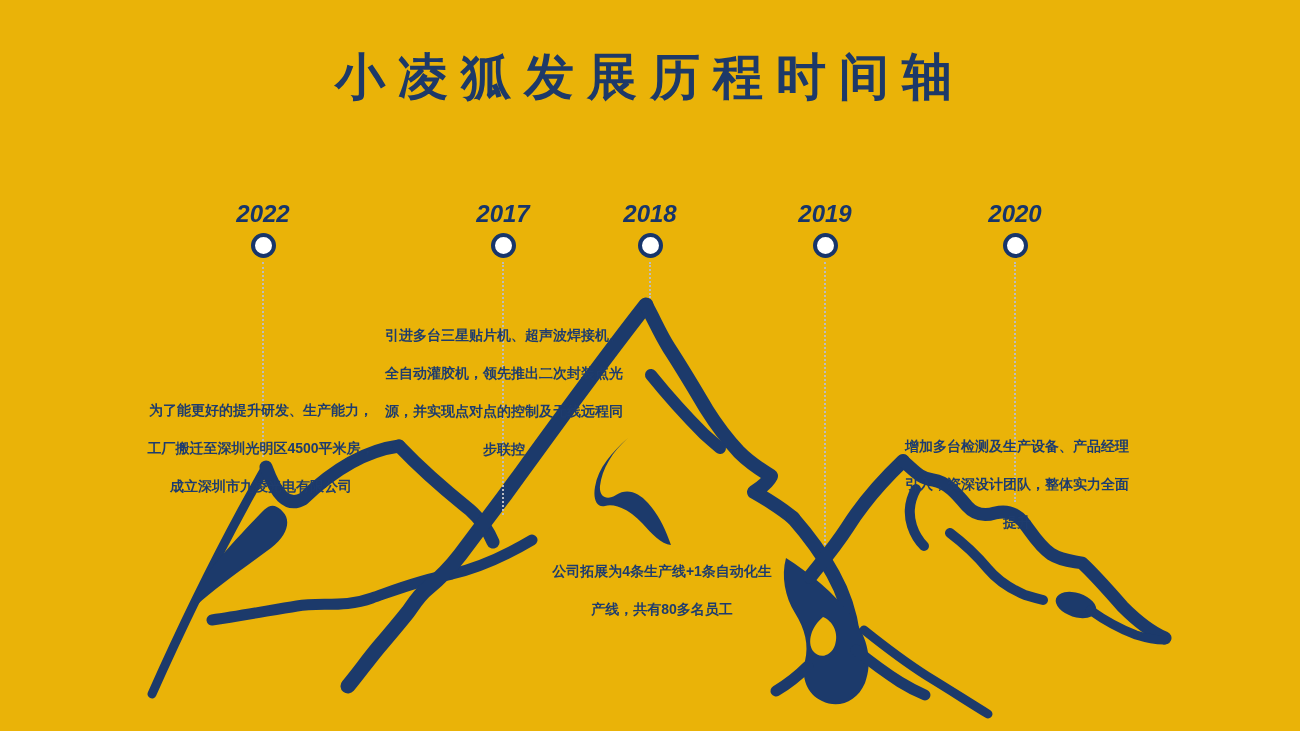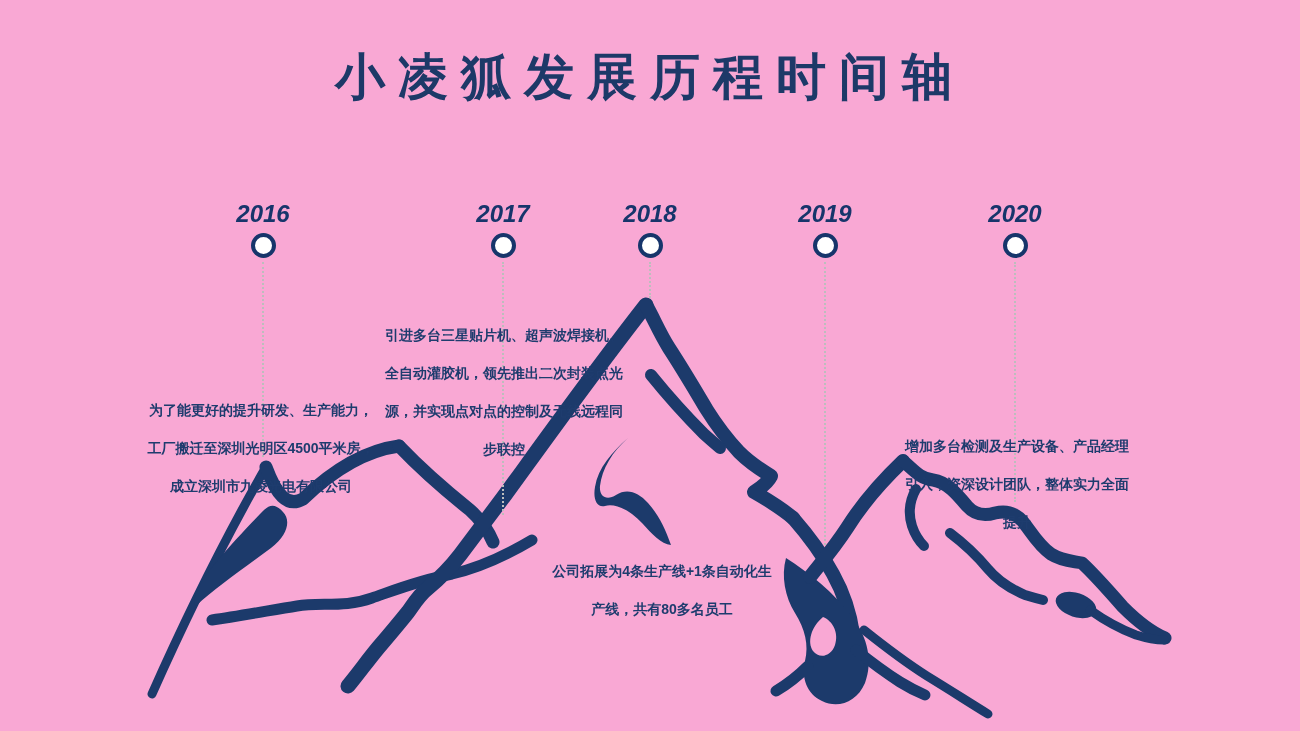--- a/index.html
+++ b/index.html
@@ -1,18 +1,18 @@
 <!DOCTYPE html>
 <html><head>
 <meta charset="utf-8">
 <style>
   html,body{margin:0;padding:0;background:#ffffff;}
   .canvas{
     position:relative;width:1300px;height:731px;overflow:hidden;
-    background:#f9a8d4;font-family:"Liberation Sans",sans-serif;
+    background:#eab308;font-family:"Liberation Sans",sans-serif;
   }
   .page-title{
     position:absolute;top:44px;left:0;width:1300px;text-align:center;
     font-size:50px;font-weight:900;color:#1d3968;letter-spacing:13px;
     margin:0;font-family:"Liberation Sans",sans-serif;
   }
   .mountain{position:absolute;left:0;top:0;z-index:1;}
   .milestone{position:absolute;top:200px;width:0;z-index:2;}
   .year{
     position:absolute;left:-60px;width:120px;text-align:center;top:0;
@@ -76,21 +76,21 @@
 
     <path d="M916,489 Q906,507 912,526 Q916,538 924,546" stroke-width="10"></path>
 
     <path d="M950,533 C966,545 978,557 988,569 C998,581 1011,589 1025,595 Q1035,598 1043,600" stroke-width="10"></path>
 
     <ellipse stroke="none" fill="#1c3a6b" cx="1076" cy="605" rx="21" ry="12" transform="rotate(18 1076 605)"></ellipse>
     <path d="M1090,610 C1104,620 1120,629 1136,635 Q1152,640 1164,640" stroke-width="9"></path>
   </svg>
 
   <div class="milestone" style="left:263px">
-    <div class="year">2016</div>
+    <div class="year">2022</div>
     <div class="ring"></div>
     <div class="dash" style="height:195px"></div>
   </div>
   <div class="milestone" style="left:503px">
     <div class="year">2017</div>
     <div class="ring"></div>
     <div class="dash" style="height:253px"></div>
   </div>
   <div class="milestone" style="left:650px">
     <div class="year">2018</div>

